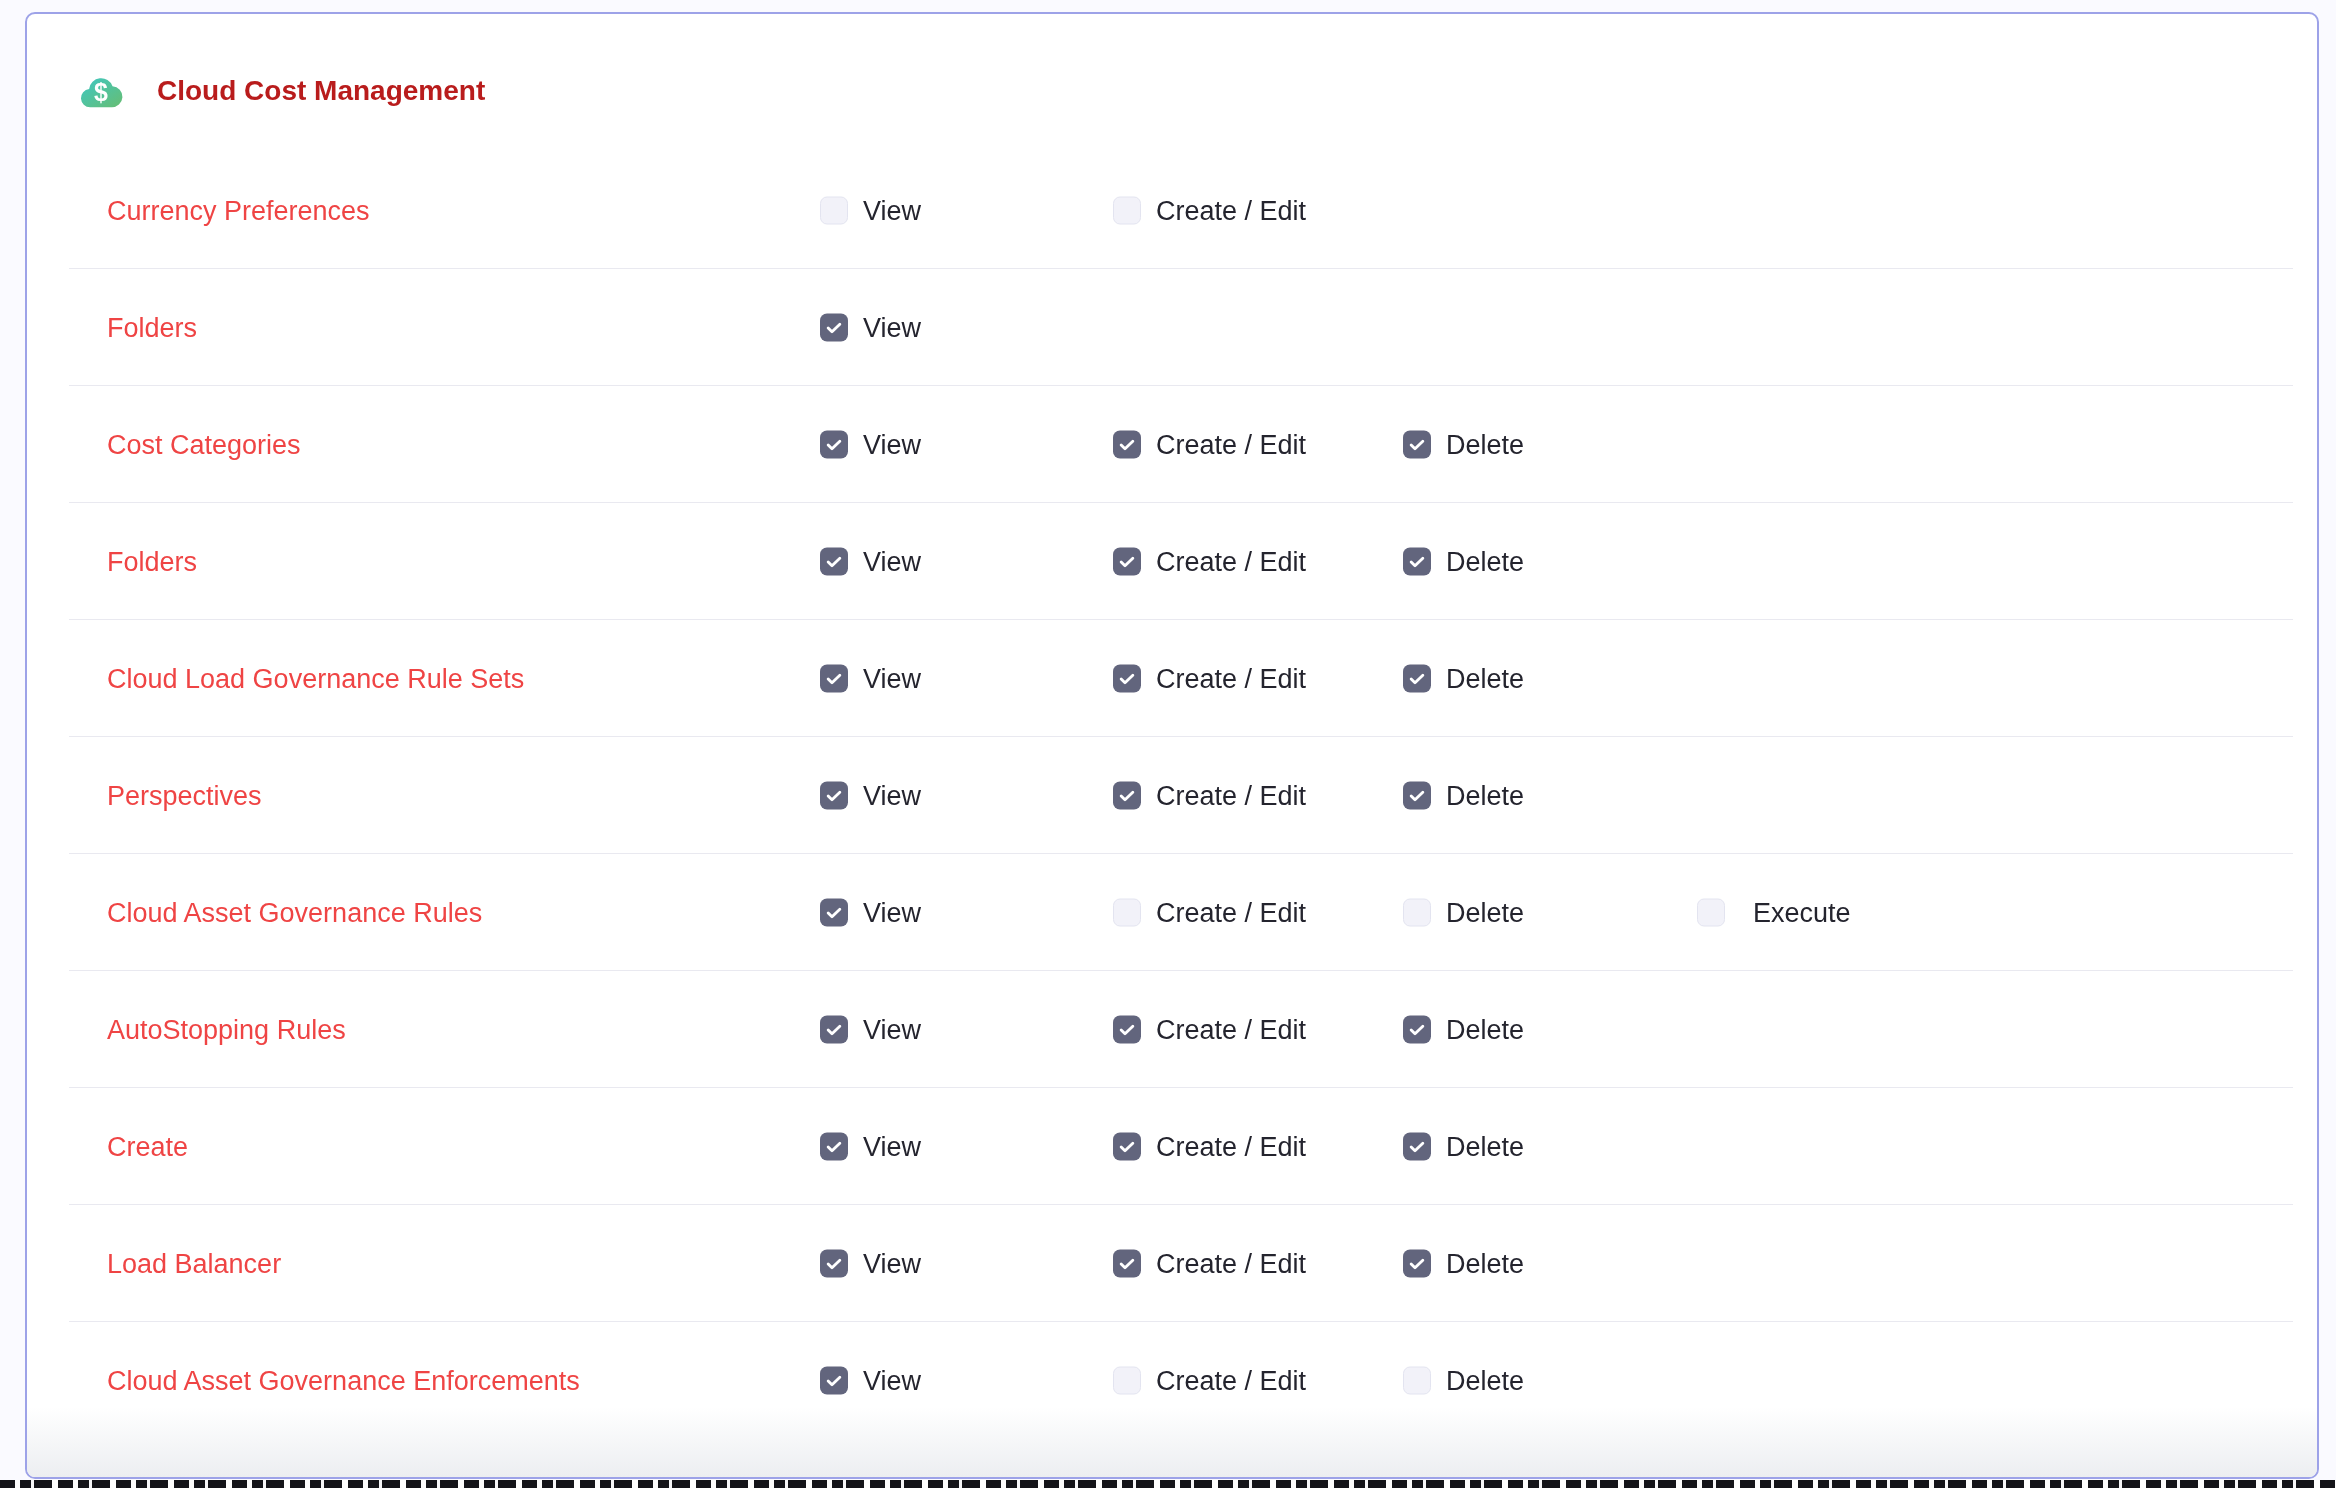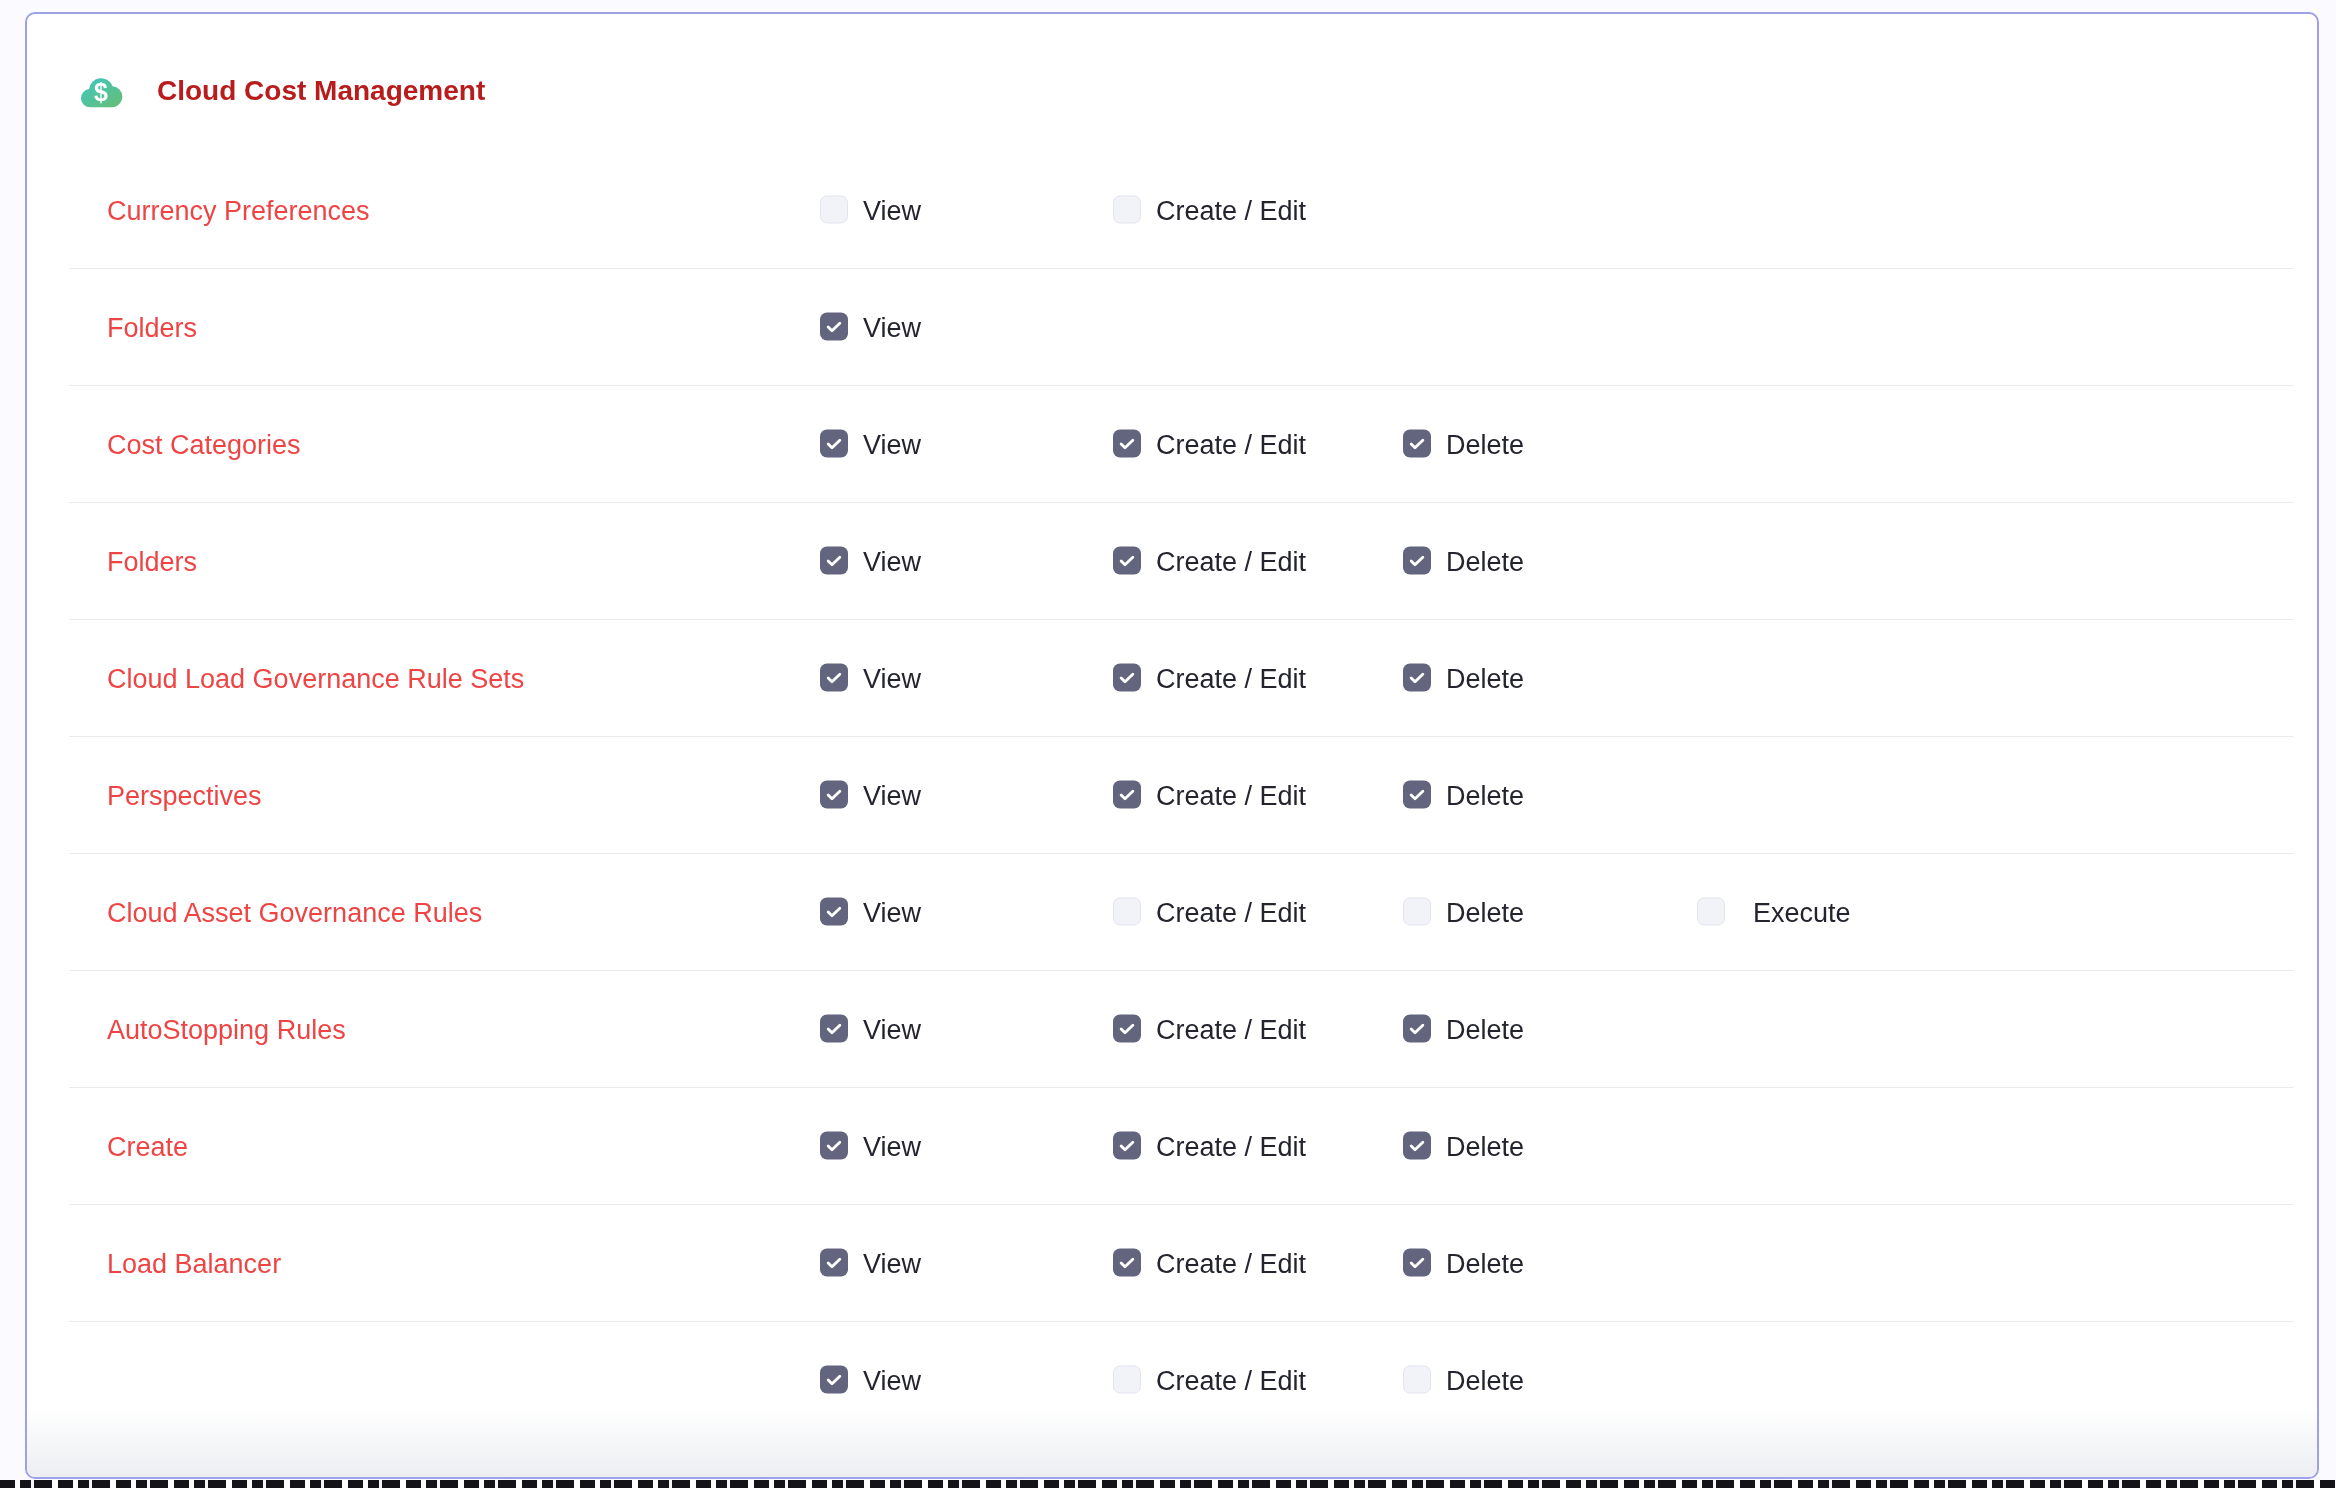--- a/index.html
+++ b/index.html
@@ -89,21 +89,21 @@
     transform: translateY(-50%);
     font-size: 27px;
     color: #ef4444;
     white-space: nowrap;
   }
   .perm {
     position: absolute;
     top: 50%;
     transform: translateY(-50%);
     display: flex;
-    align-items: flex-start;
+    align-items: center;
     cursor: pointer;
     white-space: nowrap;
   }
   .cb {
     width: 28px;
     height: 28px;
     border-radius: 7px;
     box-sizing: border-box;
     display: inline-flex;
     align-items: center;
@@ -387,20 +387,21 @@
           <label class="perm" style="left: 1376px;">
             <span class="cb checked">
               <svg width="20" height="20" viewBox="0 0 24 24" fill="none">
                 <path d="M5 12.6l4.6 4.6L19 8.2" stroke="#ffffff" stroke-width="3.4" stroke-linecap="round" stroke-linejoin="round"></path>
               </svg>
             </span>
             <span class="perm-label">Delete</span>
           </label>
         </div>
         <div class="row">
+        <div class="row-label">Cloud Asset Governance Enforcements</div>
       <label class="perm" style="left: 793px;">
             <span class="cb checked">
               <svg width="20" height="20" viewBox="0 0 24 24" fill="none">
                 <path d="M5 12.6l4.6 4.6L19 8.2" stroke="#ffffff" stroke-width="3.4" stroke-linecap="round" stroke-linejoin="round"></path>
               </svg>
             </span>
             <span class="perm-label">View</span>
           </label>
           <label class="perm" style="left: 1086px;">
             <span class="cb unchecked"></span>

